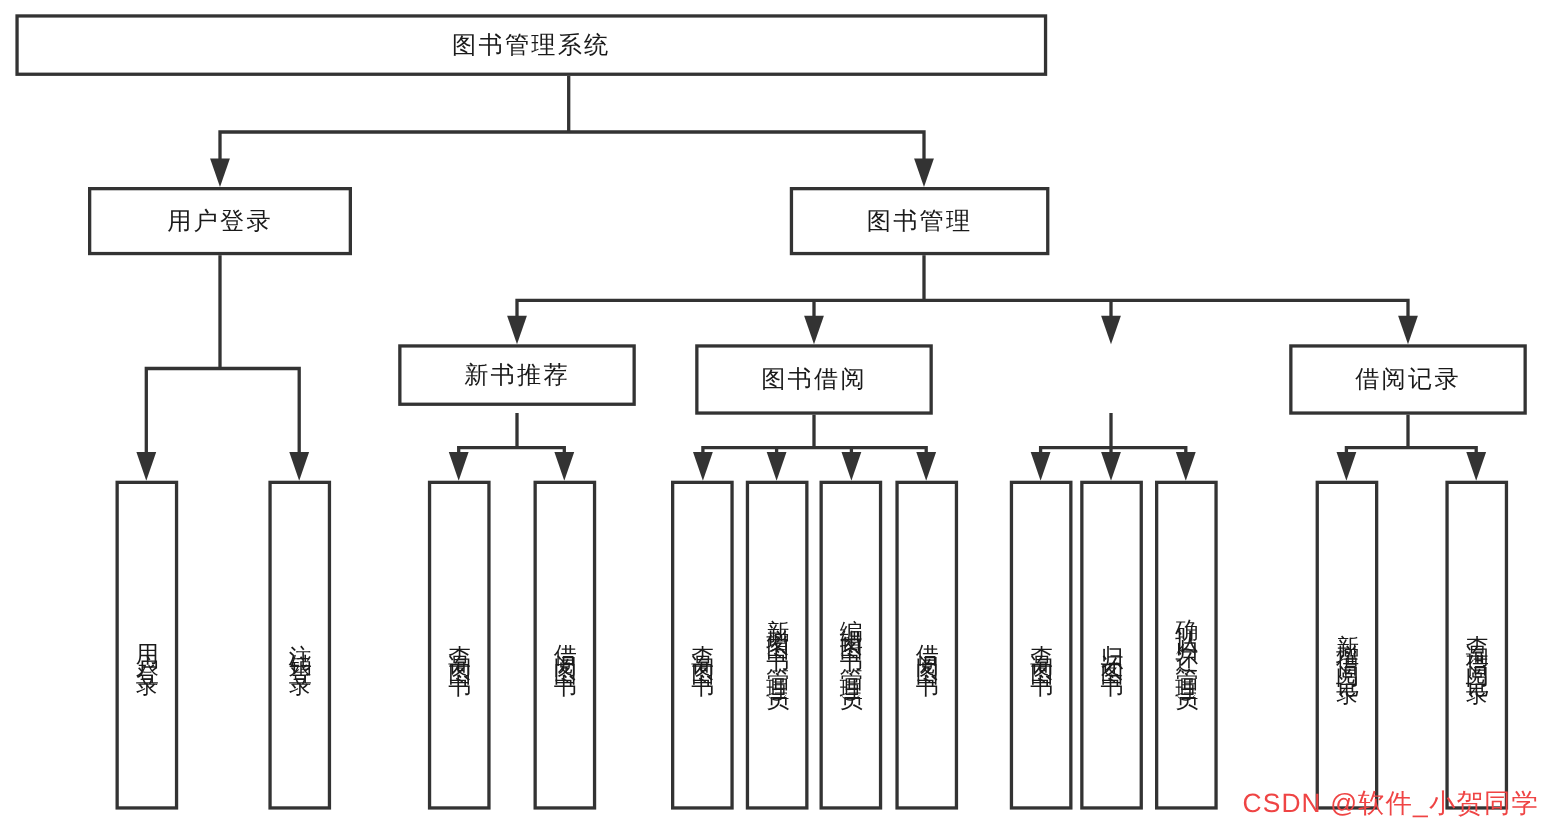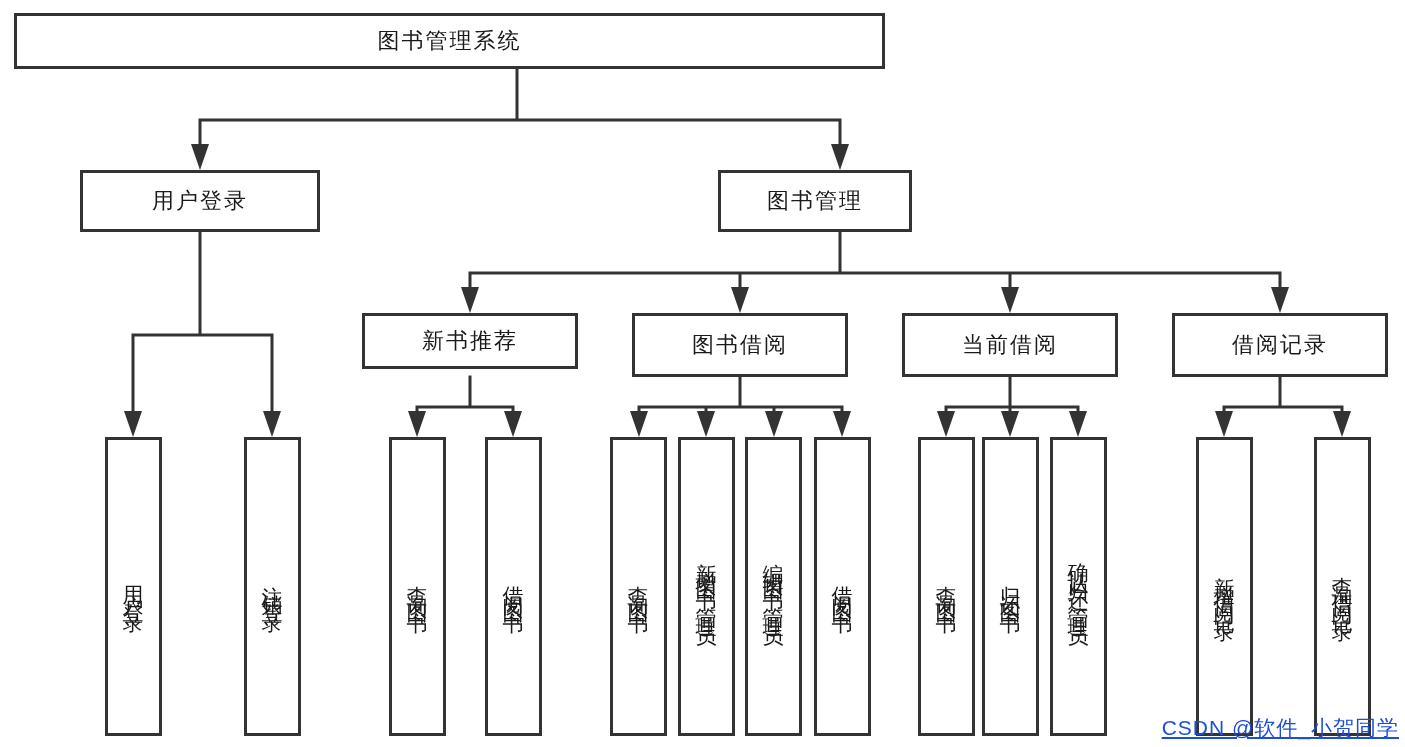--- a/index.html
+++ b/index.html
@@ -33,23 +33,23 @@
     white-space: nowrap;
   }
   .v-label {
     writing-mode: vertical-rl;
     font-size: 21px;
     letter-spacing: 9px;
     line-height: 1;
     white-space: nowrap;
   }
   
-  .n-root { left: 14px;  top: 13px;  width: 871px; height: 56px; }
+  .n-root { left: 14px;  top: 13px;  width: 938px; height: 56px; }
   .n-l2a  { left: 80px;  top: 170px; width: 240px;  height: 62px; }
-  .n-l2b  { left: 718px; top: 170px; width: 194px;  height: 62px; }
+  .n-l2b  { left: 718px; top: 170px; width: 236px;  height: 62px; }
   .n-l3a  { left: 362px;  top: 313px; width: 216px; height: 56px; }
   .n-l3b  { left: 632px;  top: 313px; width: 216px; height: 64px; text-align: right; }
   .n-l3c  { left: 902px;  top: 313px; width: 216px; height: 64px; }
   .n-l3d  { left: 1172px; top: 313px; width: 216px; height: 64px; }
   .leaf   { top: 437px; width: 57px; height: 299px; }
   .lf0  { left: 105px; }
   .lf1  { left: 244px; }
   .lf2  { left: 389px; }
   .lf3  { left: 485px; }
   .lf4  { left: 610px; }
@@ -58,26 +58,25 @@
   .lf7  { left: 814px; }
   .lf8  { left: 918px; }
   .lf9  { left: 982px; }
   .lf10 { left: 1050px; }
   .lf11 { left: 1196px; }
   .lf12 { left: 1314px; }
   .watermark {
     position: absolute;
     right: 6px;
     top: 714px;
-    font-size: 21px;
+    font-size: 24px;
     letter-spacing: 1px;
-    color: #1d4ed8;
+    color: #ef4444;
     z-index: 5;
     white-space: nowrap;
-    text-decoration: underline;
   }
 </style>
 </head>
 <body>
 
 <div class="canvas">
 
   <svg class="wires" viewBox="0 0 1405 747" aria-hidden="true">
     <g stroke="#333333" stroke-width="3" fill="none" stroke-linecap="square">
 
@@ -128,23 +127,20 @@
   <div class="box n-l2b">
     <span class="h-label">图书管理</span>
   </div>
 
   <div class="box n-l3a">
     <span class="h-label">新书推荐</span>
   </div>
   <div class="box n-l3b">
     <span class="h-label">图书借阅</span>
   </div>
-  <div class="box n-l3c">
-    <span class="h-label">当前借阅</span>
-  </div>
   <div class="box n-l3d">
     <span class="h-label">借阅记录</span>
   </div>
 
   <div class="box leaf lf0">
     <span class="v-label">用户登录</span>
   </div>
   <div class="box leaf lf1">
     <span class="v-label">注销登录</span>
   </div>

